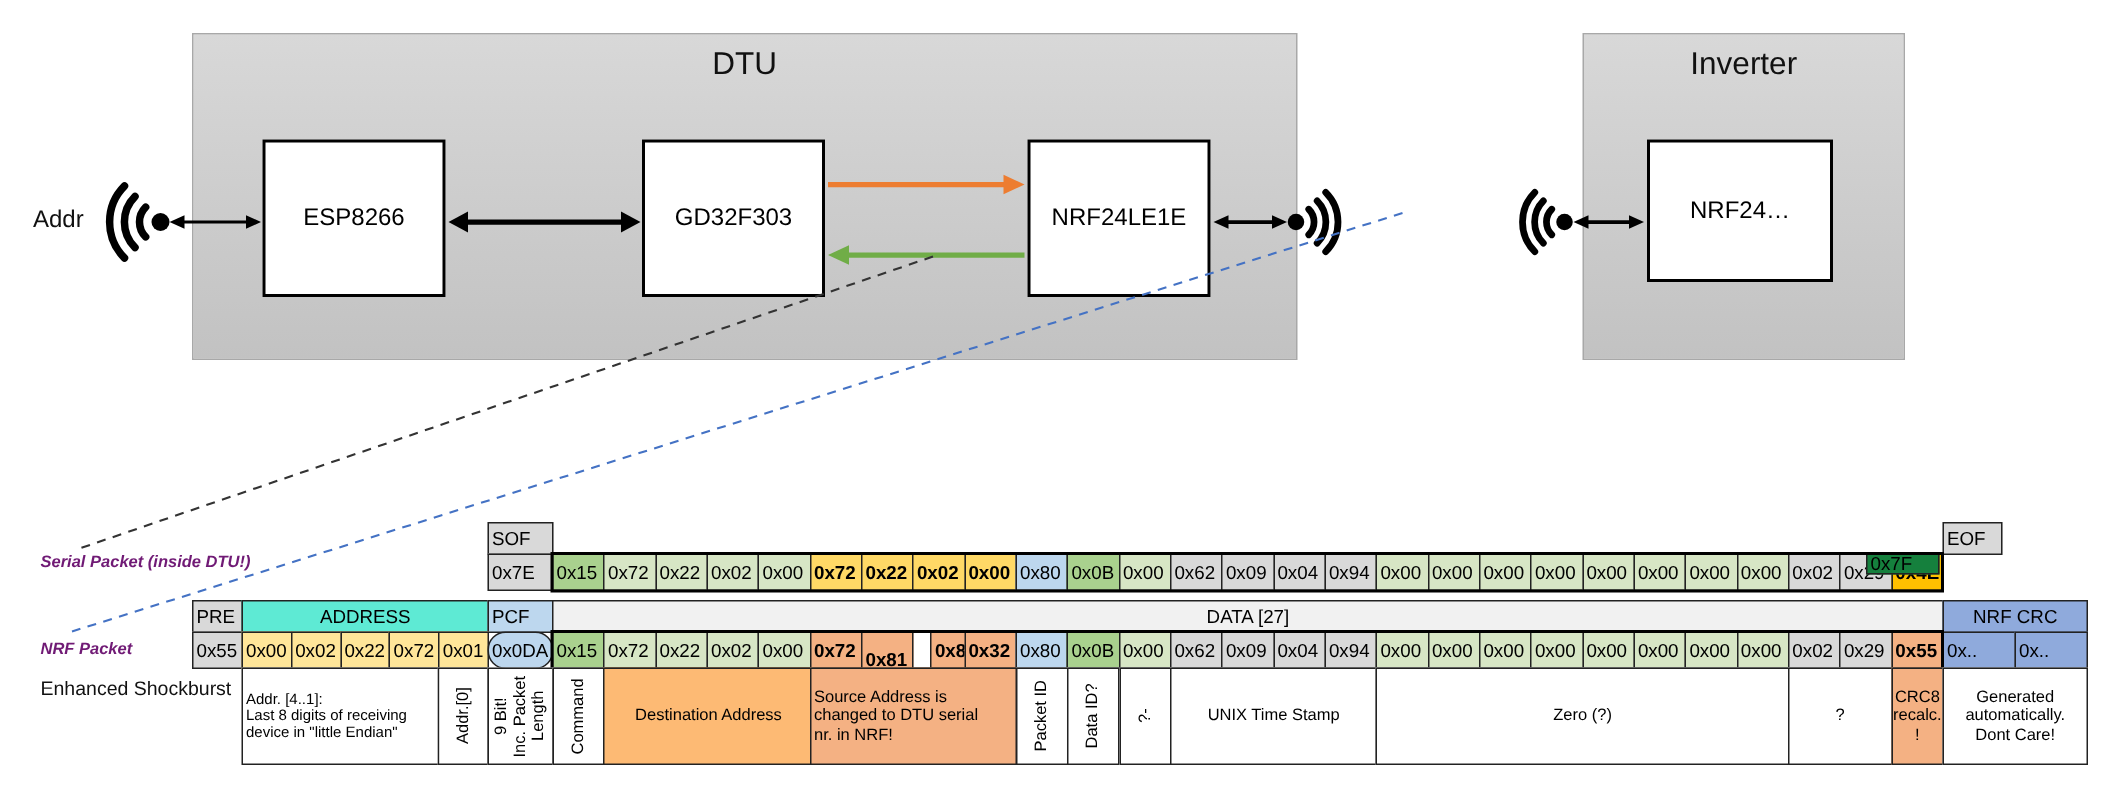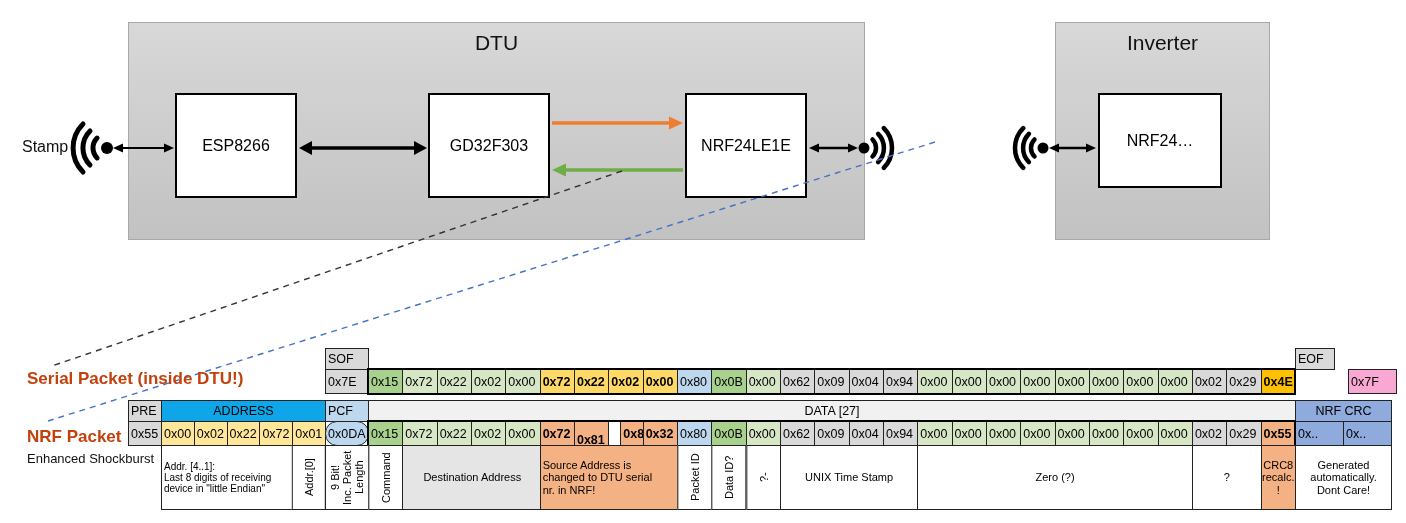--- a/index.html
+++ b/index.html
@@ -6,21 +6,21 @@
   body{background:#fff}
   .canvas{position:relative;width:1406px;height:523px;background:#fff;
     font-family:"Liberation Sans",sans-serif;overflow:hidden}
   .grey-box{position:absolute;background:linear-gradient(180deg,#d8d8d8 0%,#c2c2c2 100%);
     border:1px solid #a8a8a8}
   .box-title{position:absolute;top:8px;left:0;width:100%;text-align:center;
     font-size:21px;color:#111}
   .chip{position:absolute;background:#fff;border:2.5px solid #000;display:flex;
     align-items:center;justify-content:center;font-size:16px;color:#000000}
   .wifi-label{position:absolute;left:22px;top:138px;font-size:16px;color:#111}
-  .pkt-label{position:absolute;font-weight:bold;font-size:17px;color:#c2410c}
+  .pkt-label{position:absolute;font-weight:bold;font-style:italic;font-size:11px;color:#701a75}
   .sub-label{position:absolute;font-size:13px;color:#111}
   .overlay{position:absolute;left:0;top:0;pointer-events:none}
   .cell{position:absolute;border:1px solid #222;font-size:12.5px;display:flex;
     align-items:center;background:#fff;color:#000;line-height:1.12;
     padding:0 2px;white-space:pre-line;overflow:hidden}
   .cell.center{justify-content:center;text-align:center;padding:0 1px}
   .cell.ann{font-size:11px}
   .cell.sm{font-size:10px}
   .cell.vert{writing-mode:vertical-rl;transform:rotate(180deg);justify-content:center;
     text-align:center;font-size:11px;padding:1px 0}
@@ -37,21 +37,21 @@
   </div>
   <div class="grey-box" style="left:1055px;top:22px;width:215px;height:218px">
     <div class="box-title">Inverter</div>
   </div>
 
   <div class="chip" style="left:175px;top:93px;width:122px;height:105px">ESP8266</div>
   <div class="chip" style="left:428px;top:93px;width:122px;height:105px">GD32F303</div>
   <div class="chip" style="left:685px;top:93px;width:122px;height:105px">NRF24LE1E</div>
   <div class="chip" style="left:1098px;top:93px;width:124px;height:95px">NRF24…</div>
 
-  <div class="wifi-label">Stamp</div>
+  <div class="wifi-label">Addr</div>
 
   <svg class="overlay" width="1406" height="523">
 
     <g>
       <circle cx="107" cy="148" r="6" fill="#000"></circle>
       <path d="M 97.1 138.1 A 14 14 0 0 0 97.1 157.9" stroke="#000" stroke-width="5" fill="none" stroke-linecap="round"></path>
       <path d="M 90 131 A 24 24 0 0 0 90 165" stroke="#000" stroke-width="5" fill="none" stroke-linecap="round"></path>
       <path d="M 83 124 A 34 34 0 0 0 83 172" stroke="#000" stroke-width="5" fill="none" stroke-linecap="round"></path>
     </g>
 
@@ -135,24 +135,24 @@
       <div class="cell" style="left: 985.94px; top: 369px; width: 35.33px; height: 25px; background: rgb(215, 230, 197);">0x00</div>
       <div class="cell" style="left: 1020.27px; top: 369px; width: 35.33px; height: 25px; background: rgb(215, 230, 197);">0x00</div>
       <div class="cell" style="left: 1054.6px; top: 369px; width: 35.33px; height: 25px; background: rgb(215, 230, 197);">0x00</div>
       <div class="cell" style="left: 1088.93px; top: 369px; width: 35.33px; height: 25px; background: rgb(215, 230, 197);">0x00</div>
       <div class="cell" style="left: 1123.26px; top: 369px; width: 35.33px; height: 25px; background: rgb(215, 230, 197);">0x00</div>
       <div class="cell" style="left: 1157.59px; top: 369px; width: 35.33px; height: 25px; background: rgb(215, 230, 197);">0x00</div>
       <div class="cell" style="left: 1191.92px; top: 369px; width: 35.33px; height: 25px; background: rgb(217, 217, 217);">0x02</div>
       <div class="cell" style="left: 1226.25px; top: 369px; width: 35.33px; height: 25px; background: rgb(217, 217, 217);">0x29</div>
       <div class="cell bold" style="left: 1260.58px; top: 369px; width: 35.33px; height: 25px; background: rgb(255, 192, 0);">0x4E</div>
       <div class="cell" style="left: 1295px; top: 348px; width: 40px; height: 22px; background: rgb(217, 217, 217);">EOF</div>
-      <div class="cell" style="left: 1348px; top: 369px; width: 49px; height: 25px; background: #f9a8d4;">0x7F</div>
+      <div class="cell" style="left: 1244px; top: 369px; width: 49px; height: 14px; background: #15803d;">0x7F</div>
       <div class="thick" style="left: 367px; top: 368px; width: 929px; height: 27px;"></div>
       <div class="cell" style="left: 128px; top: 400px; width: 34px; height: 22px; background: rgb(217, 217, 217);">PRE</div>
-      <div class="cell center" style="left: 161px; top: 400px; width: 165px; height: 22px; background: #0ea5e9;">ADDRESS</div>
+      <div class="cell center" style="left: 161px; top: 400px; width: 165px; height: 22px; background: #5eead4;">ADDRESS</div>
       <div class="cell" style="left: 325px; top: 400px; width: 44px; height: 22px; background: rgb(189, 215, 238);">PCF</div>
       <div class="cell center" style="left: 368px; top: 400px; width: 927.91px; height: 22px; background: rgb(241, 241, 241);">DATA [27]</div>
       <div class="cell center" style="left: 1295px; top: 400px; width: 97px; height: 22px; background: rgb(143, 170, 220);">NRF CRC</div>
       <div class="cell" style="left: 128px; top: 421px; width: 34px; height: 25px; background: rgb(217, 217, 217);">0x55</div>
       <div class="cell" style="left: 161px; top: 421px; width: 33.8px; height: 25px; background: rgb(255, 230, 153);">0x00</div>
       <div class="cell" style="left: 193.8px; top: 421px; width: 33.8px; height: 25px; background: rgb(255, 230, 153);">0x02</div>
       <div class="cell" style="left: 226.6px; top: 421px; width: 33.8px; height: 25px; background: rgb(255, 230, 153);">0x22</div>
       <div class="cell" style="left: 259.4px; top: 421px; width: 33.8px; height: 25px; background: rgb(255, 230, 153);">0x72</div>
       <div class="cell" style="left: 292.2px; top: 421px; width: 33.8px; height: 25px; background: rgb(255, 230, 153);">0x01</div>
       <div class="cell" style="left: 325px; top: 421px; width: 44px; height: 25px; background: rgb(189, 215, 238); border-radius: 12px;">0x0DA</div>
@@ -187,21 +187,21 @@
       <div class="cell" style="left: 1343px; top: 421px; width: 49px; height: 25px; background: rgb(143, 170, 220);">0x..</div>
       <div class="thick" style="left: 367px; top: 420px; width: 929px; height: 27px;"></div>
       <div class="cell ann sm" style="left: 161px; top: 445px; width: 132.2px; height: 65px; background: rgb(255, 255, 255);">Addr. [4..1]:
 Last 8 digits of receiving
 device in "little Endian"</div>
       <div class="cell vert" style="left: 292.2px; top: 445px; width: 33.8px; height: 65px; background: rgb(255, 255, 255);">Addr.[0]</div>
       <div class="cell vert" style="left: 325px; top: 445px; width: 44px; height: 65px; background: rgb(255, 255, 255);">9 Bit!
 Inc. Packet
 Length</div>
       <div class="cell vert" style="left: 368px; top: 445px; width: 35.33px; height: 65px; background: rgb(255, 255, 255);">Command</div>
-      <div class="cell center ann" style="left: 402.33px; top: 445px; width: 140px; height: 65px; background: #e5e5e5;">Destination Address</div>
+      <div class="cell center ann" style="left: 402.33px; top: 445px; width: 140px; height: 65px; background: #fdba74;">Destination Address</div>
       <div class="cell ann" style="left: 539.65px; top: 445px; width: 138.32px; height: 65px; background: rgb(244, 177, 131);">Source Address is
 changed to DTU serial
 nr. in NRF!</div>
       <div class="cell vert" style="left: 676.97px; top: 445px; width: 35.33px; height: 65px; background: rgb(255, 255, 255);">Packet ID</div>
       <div class="cell vert" style="left: 711.3px; top: 445px; width: 35.33px; height: 65px; background: rgb(255, 255, 255);">Data ID?</div>
       <div class="cell vert" style="left: 745.63px; top: 445px; width: 35.33px; height: 65px; background: rgb(255, 255, 255);">?-</div>
       <div class="cell center ann" style="left: 779.96px; top: 445px; width: 138.32px; height: 65px; background: rgb(255, 255, 255);">UNIX Time Stamp</div>
       <div class="cell center ann" style="left: 917.28px; top: 445px; width: 275.64px; height: 65px; background: rgb(255, 255, 255);">Zero (?)</div>
       <div class="cell center ann" style="left: 1191.92px; top: 445px; width: 69.66px; height: 65px; background: rgb(255, 255, 255);">?</div>
       <div class="cell center ann" style="left: 1260.58px; top: 445px; width: 35.33px; height: 65px; background: rgb(244, 177, 131);">CRC8

